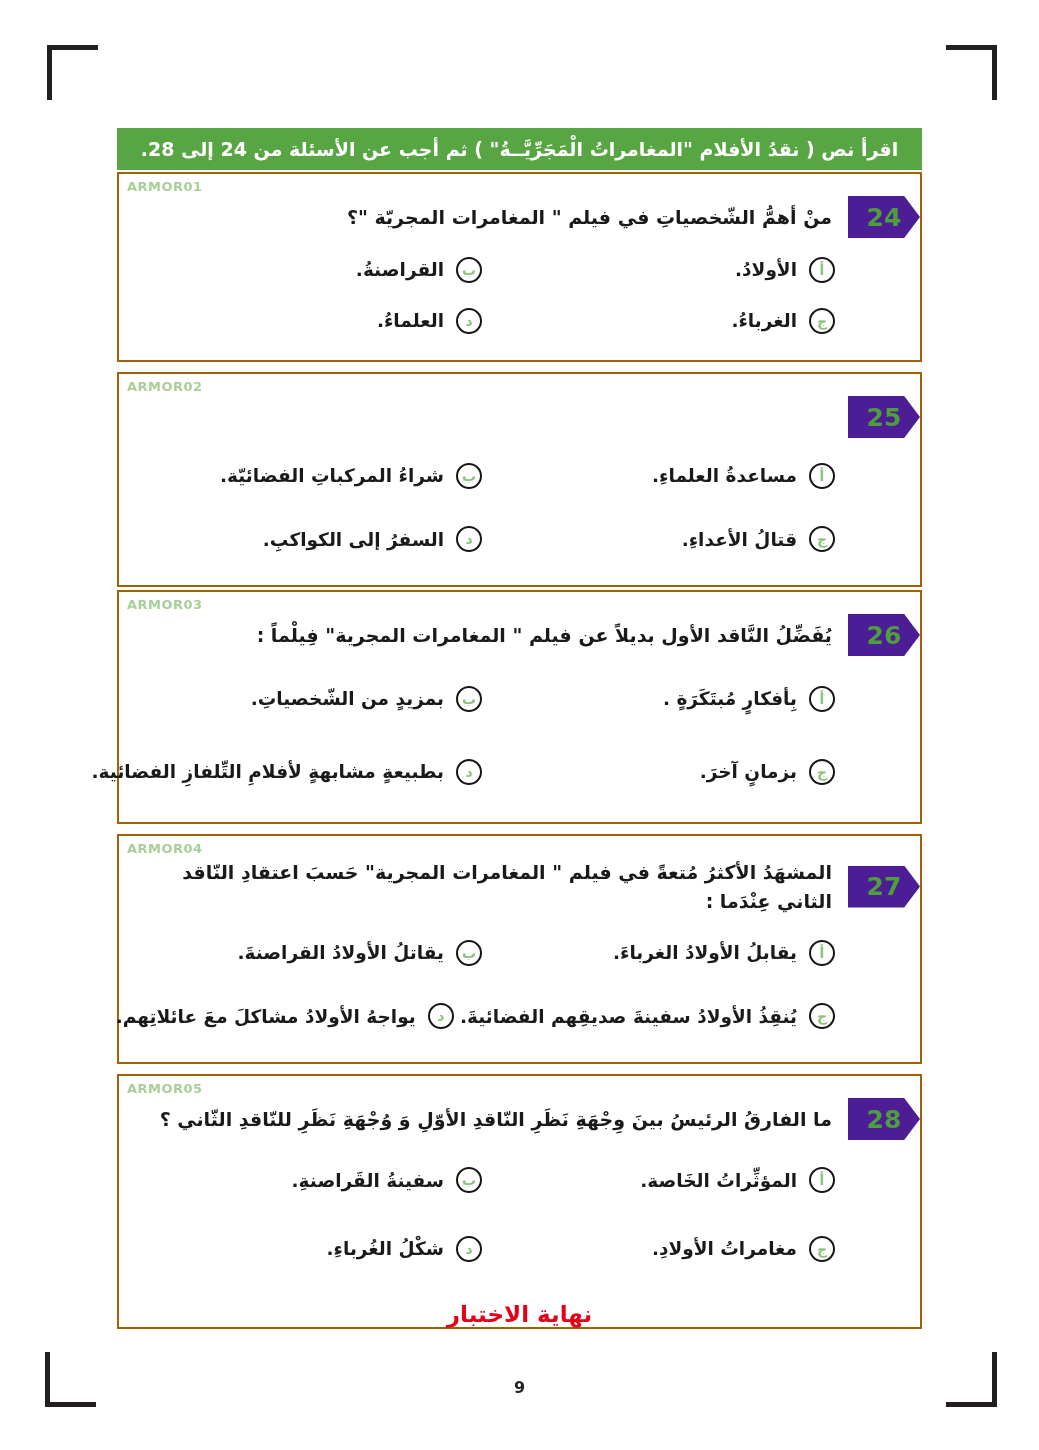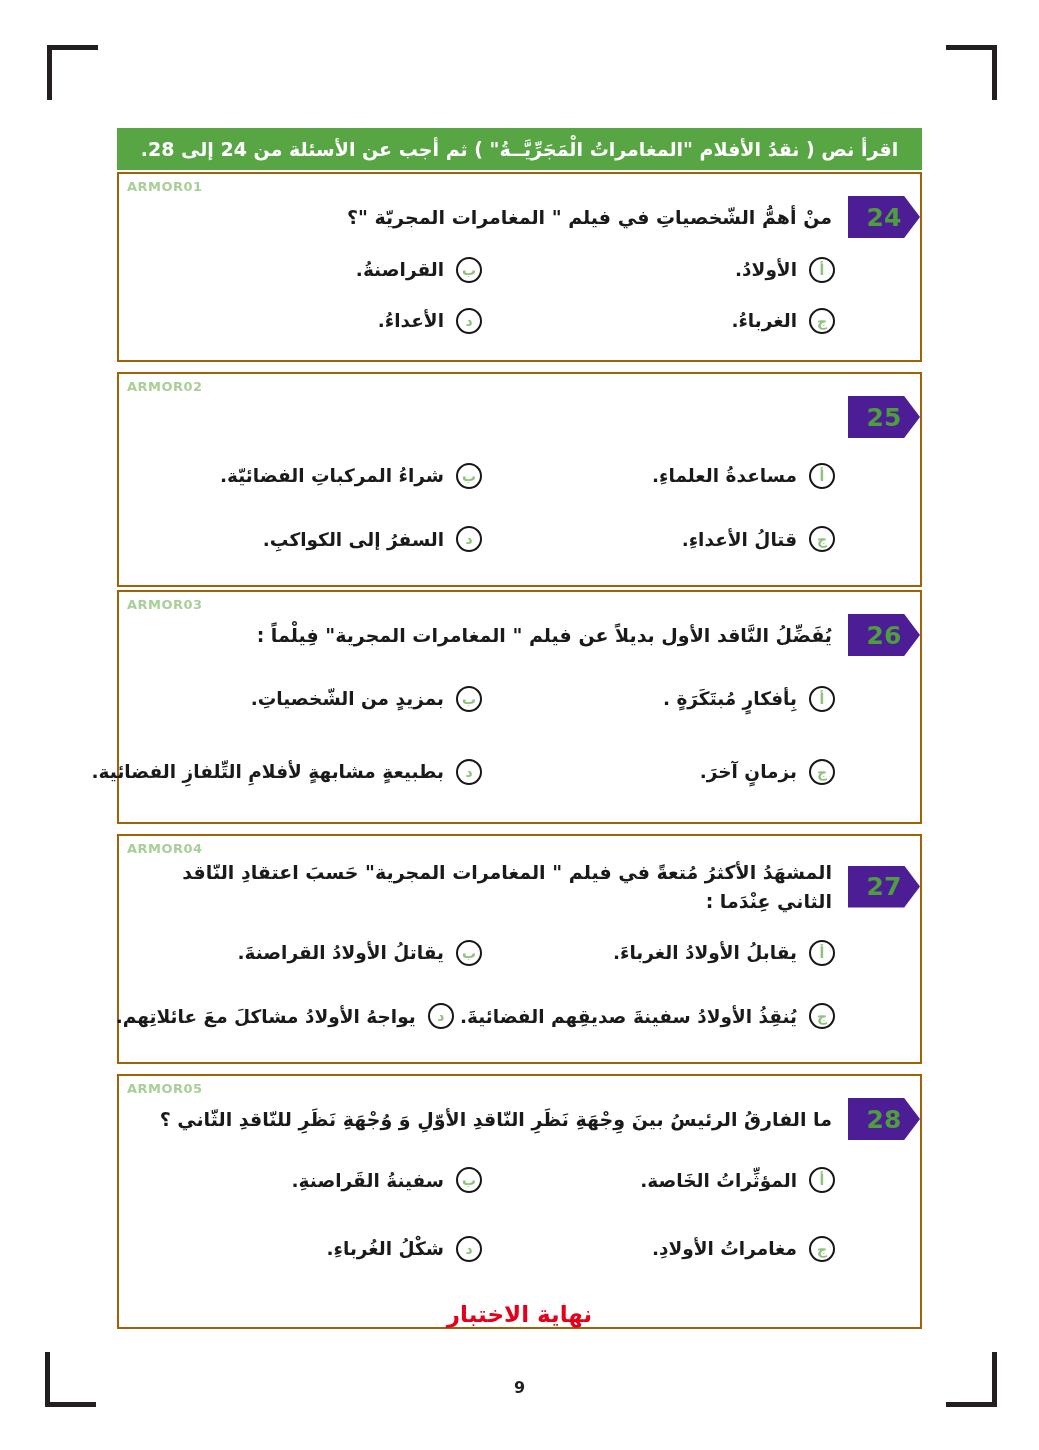--- a/index.html
+++ b/index.html
@@ -83,21 +83,21 @@
             <span class="opttext">القراصنةُ.</span>
           </div>
         </div>
         <div class="optrow">
           <div class="opt">
             <span class="circle">ج</span>
             <span class="opttext">الغرباءُ.</span>
           </div>
           <div class="opt">
             <span class="circle">د</span>
-            <span class="opttext">الأعداءُ.</span>
+            <span class="opttext">العلماءُ.</span>
           </div>
         </div>
       </div>
     </div>
 
     <div class="qbox q1">
       <div class="qcode">ARMOR02</div>
       <div class="qrow">
         <div class="qbadge">25</div>
       </div>

